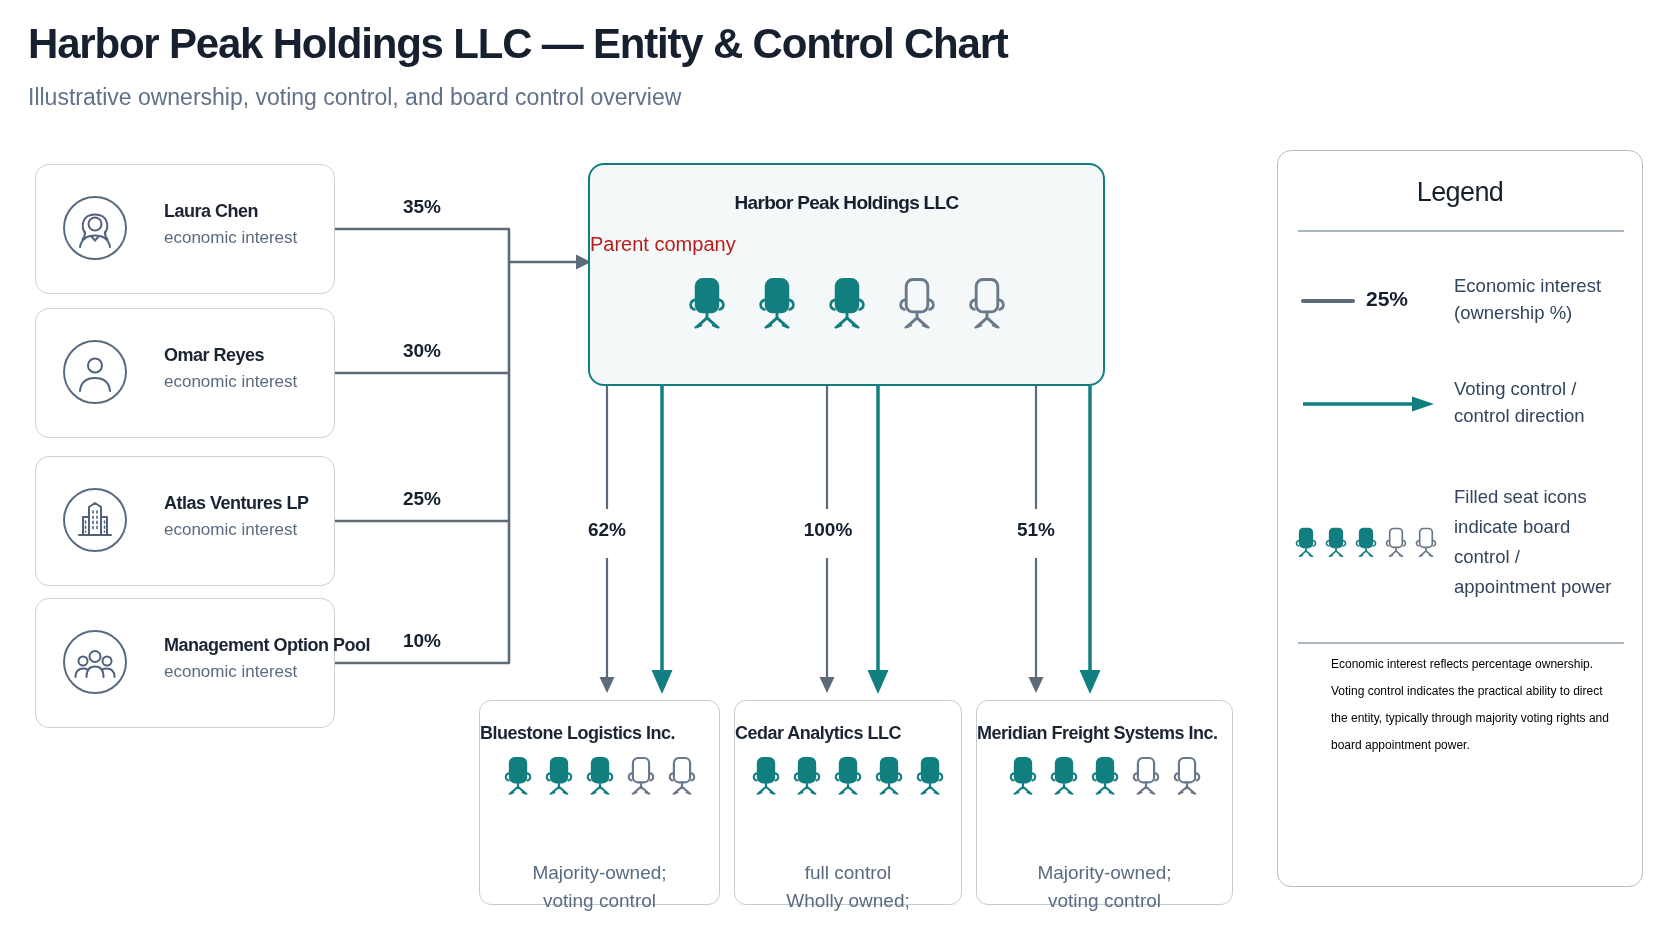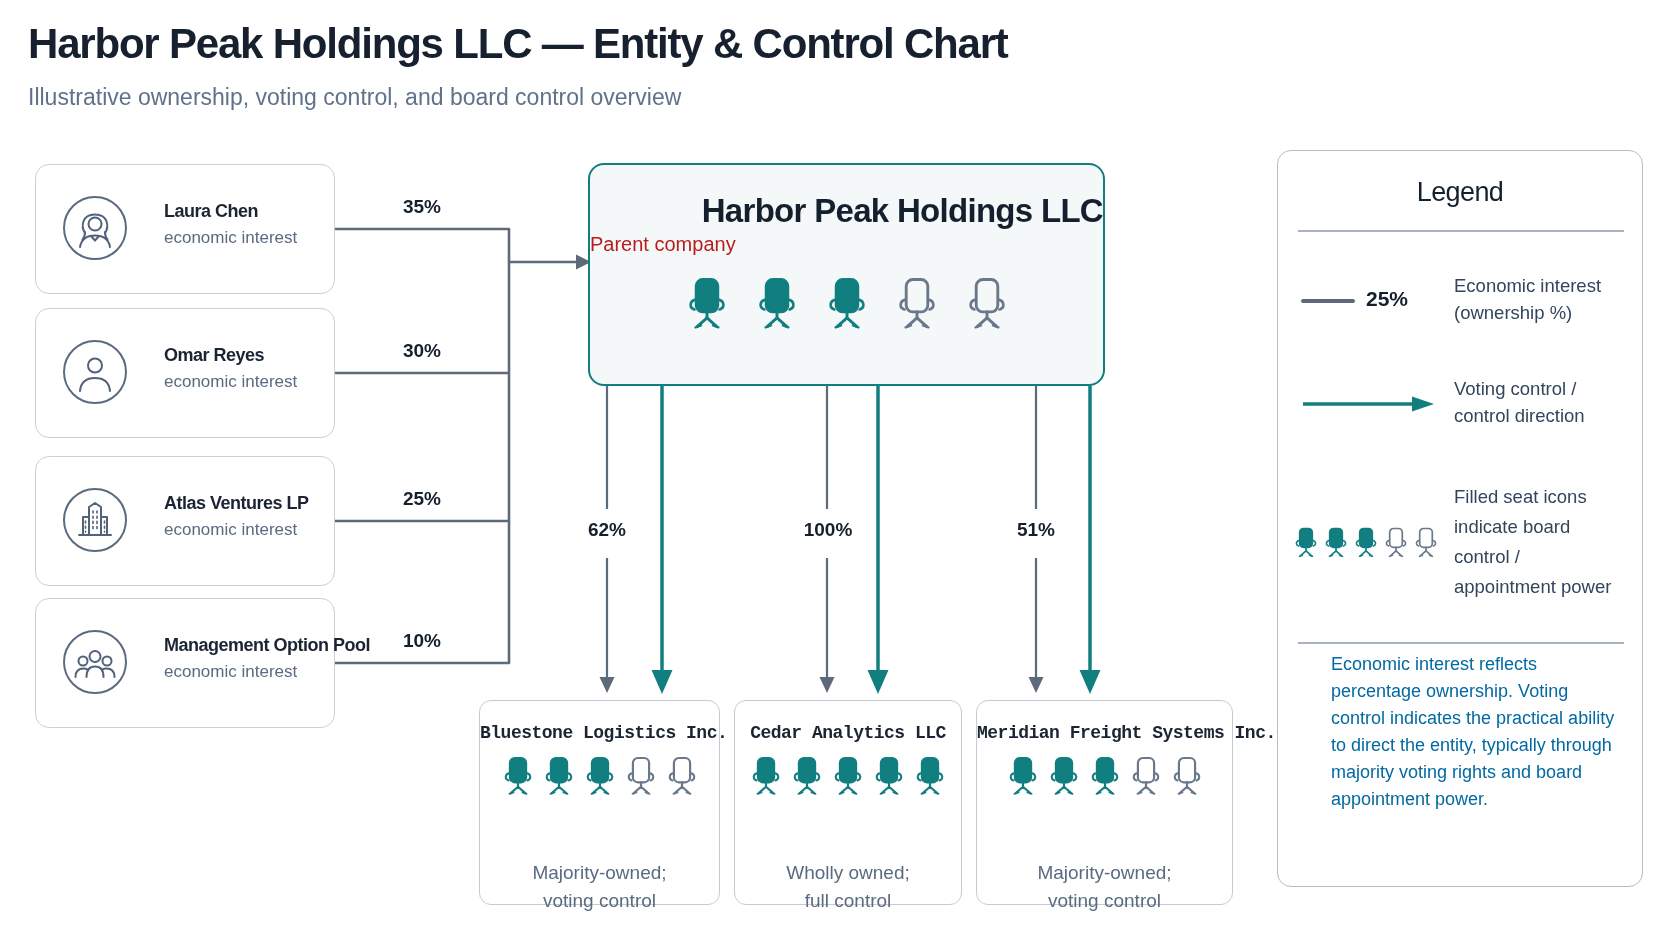--- a/index.html
+++ b/index.html
@@ -17,43 +17,43 @@
   .owner-card{left:35px;width:300px;height:130px;background:#fff;border:1.5px solid #c9d1da;border-radius:14px;box-sizing:border-box;}
   .avatar{position:absolute;left:27px;top:31px;width:64px;height:64px;border-radius:50%;border:2px solid #5a6b80;box-sizing:border-box;display:flex;align-items:center;justify-content:center;}
   .owner-name{position:absolute;left:128px;top:36px;font-size:18px;font-weight:700;letter-spacing:-0.5px;color:#1a2433;white-space:nowrap;}
   .owner-desc{position:absolute;left:128px;top:63px;font-size:17px;color:#5a6b80;white-space:nowrap;}
 
   
   .pct{font-size:19px;font-weight:700;color:#15202e;transform:translateX(-50%);white-space:nowrap;}
 
   
   .parent-card{left:588px;top:163px;width:517px;height:223px;background:#f5f8f9;border:2px solid #117e80;border-radius:16px;box-sizing:border-box;}
-  .parent-name{position:absolute;left:0;top:27px;width:100%;text-align:right;font-size:33px;font-weight:700;letter-spacing:-0.7px;color:#15202e;}
+  .parent-name{position:absolute;left:0;top:27px;width:100%;text-align:center;font-size:19px;font-weight:700;letter-spacing:-0.7px;color:#15202e;}
   .parent-desc{position:absolute;left:0;top:68px;width:100%;text-align:left;font-size:20px;color:#b91c1c;}
   .parent-seats{position:absolute;left:0;top:112px;width:100%;display:flex;justify-content:center;gap:22px;}
 
   
   .sub-card{top:700px;height:205px;background:#fff;border:1.5px solid #c3ccd5;border-radius:12px;box-sizing:border-box;}
-  .sub-name{position:absolute;left:0;top:22px;width:100%;text-align:center;font-size:18px;font-weight:700;letter-spacing:-0.5px;color:#1a2433;white-space:nowrap;font-family:Liberation Mono, monospace;}
+  .sub-name{position:absolute;left:0;top:22px;width:100%;font-size:18px;font-weight:700;letter-spacing:-0.5px;color:#1a2433;white-space:nowrap;}
   .sub-seats{position:absolute;left:0;top:55px;width:100%;display:flex;justify-content:center;gap:5px;}
   .sub-caption{position:absolute;left:0;top:118px;width:100%;text-align:center;font-size:19px;line-height:28px;color:#5a6b80;margin-top:40px;}
 
   
   .chair-filled{color:#117e80;--seat-fill:#117e80;}
   .chair-empty{color:#69788a;--seat-fill:none;}
 
   
   .legend-card{left:1277px;top:150px;width:366px;height:737px;background:#fff;border:1.5px solid #b4bec9;border-radius:14px;box-sizing:border-box;}
   .legend-title{position:absolute;left:0;top:26px;width:100%;text-align:center;font-size:27px;font-weight:400;letter-spacing:-0.6px;color:#15202e;}
   .legend-div{position:absolute;left:20px;width:326px;height:1.5px;background:#a9b4c0;}
   .legend-text{position:absolute;left:176px;font-size:18.5px;line-height:27px;color:#33455c;white-space:nowrap;}
   .legend-sample-line{position:absolute;left:23px;top:148px;width:54px;height:3.5px;border-radius:2px;background:#5c6a7a;}
   .legend-sample-pct{position:absolute;left:88px;top:136px;font-size:21px;font-weight:700;color:#15202e;}
   .legend-seats{position:absolute;left:14px;top:376px;display:flex;gap:2px;}
-  .legend-note{position:absolute;left:53px;top:500px;width:285px;font-size:18px;line-height:27px;color:#0369a1;}
+  .legend-note{position:absolute;left:53px;top:500px;width:285px;font-size:12px;line-height:27px;color:#000000;}
 
   svg.lines{left:0;top:0;pointer-events:none;}
 </style>
 </head>
 <body>
 
 <div id="canvas">
 
   <svg width="0" height="0" style="position:absolute" aria-hidden="true">
     <symbol id="chair" viewBox="0 0 40 44">
@@ -222,22 +222,22 @@
           <use href="#chair"></use>
         </svg>
       <svg class="chair-filled" width="36" height="40" viewBox="0 0 40 44">
           <use href="#chair"></use>
         </svg>
       <svg class="chair-filled" width="36" height="40" viewBox="0 0 40 44">
           <use href="#chair"></use>
         </svg>
     </div>
     <div class="sub-caption">
+      <div>full control</div>
       <div>Wholly owned;</div>
-      <div>full control</div>
     </div>
   </div>
 
   <div class="abs sub-card" style="left:976px;width:257px">
     <div class="sub-name">Meridian Freight Systems Inc.</div>
     <div class="sub-seats">
       <svg class="chair-filled" width="36" height="40" viewBox="0 0 40 44">
           <use href="#chair"></use>
         </svg>
       <svg class="chair-filled" width="36" height="40" viewBox="0 0 40 44">

